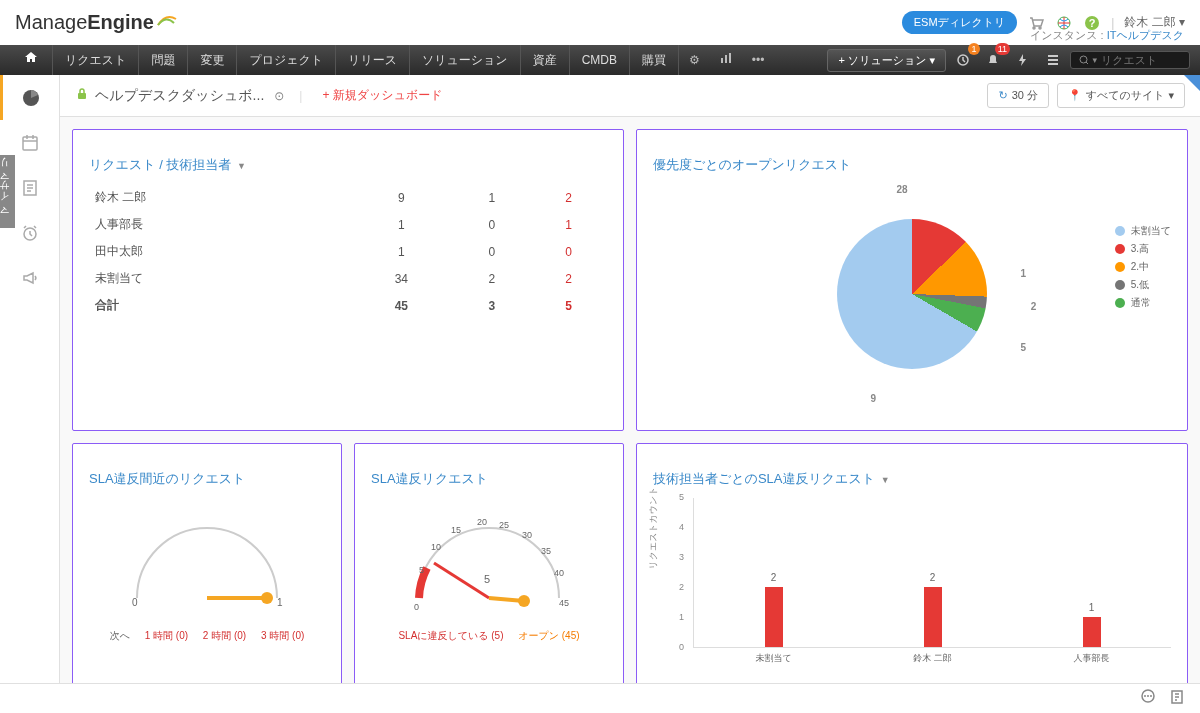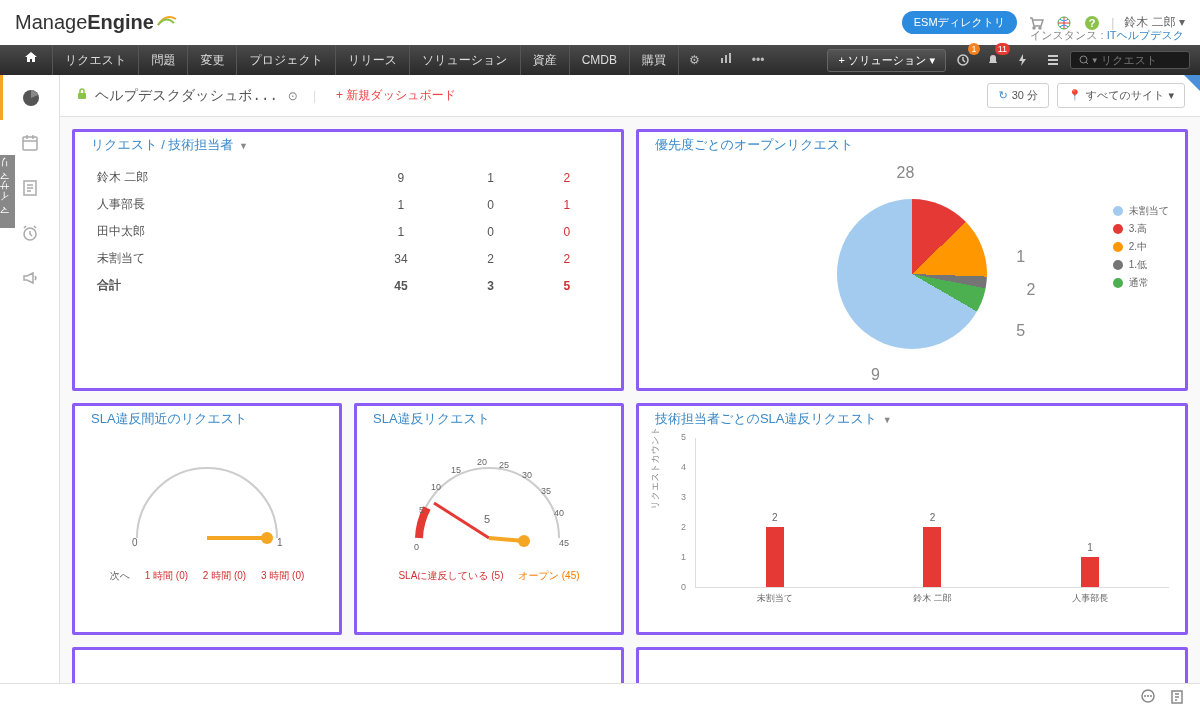--- a/index.html
+++ b/index.html
@@ -27,53 +27,53 @@
 .new-req-btn { background: linear-gradient(#555,#333); color: #fff; padding: 3px 10px; border-radius: 3px; font-size: 11px; cursor: pointer; border: 1px solid #666; }
 .nav-right-icon { width: 26px; height: 22px; display: flex; align-items: center; justify-content: center; color: #ccc; cursor: pointer; position: relative; }
 .badge { position: absolute; top: -6px; right: -4px; background: #f58220; color: #fff; font-size: 9px; padding: 0 3px; border-radius: 6px; line-height: 12px; min-width: 12px; text-align: center; }
 .badge.red { background: #e53935; }
 .search-box { background: #1a1a1a; border: 1px solid #555; border-radius: 3px; padding: 2px 8px; color: #aaa; width: 120px; display: flex; align-items: center; gap: 4px; }
 .search-box input { background: transparent; border: none; color: #ccc; width: 80px; outline: none; font-size: 11px; }
 
 
 .subbar { height: 42px; border-bottom: 1px solid #e0e0e0; display: flex; align-items: center; padding: 0 15px; margin-left: 60px; background: #fff; }
 .lock-icon { color: #8bc34a; margin-right: 6px; }
-.dash-title { font-size: 14px; color: #555; font-weight: 500; font-family: Liberation Mono, monospace; }
+.dash-title { font-size: 14px; color: #555; font-weight: 500; }
 .dash-dropdown { margin-left: 10px; color: #888; cursor: pointer; }
 .new-dash { margin-left: 20px; color: #ef4444; font-size: 12px; cursor: pointer; }
 .subbar-right { margin-left: auto; display: flex; gap: 8px; }
 .pill { border: 1px solid #d0d0d0; border-radius: 3px; padding: 4px 10px; font-size: 11px; color: #555; cursor: pointer; display: flex; align-items: center; gap: 4px; }
 .refresh-icon { color: #3a89c9; }
 .pin-icon { color: #3a89c9; }
 
 
 .leftbar { position: absolute; left: 0; top: 75px; bottom: 0; width: 60px; border-right: 1px solid #e0e0e0; background: #fff; }
 .leftbar-tab { position: absolute; left: -5px; top: 80px; writing-mode: vertical-rl; background: #888; color: #fff; font-size: 10px; padding: 8px 3px; cursor: pointer; border-radius: 0 3px 3px 0; transform: rotate(180deg); }
 .leftbar-item { height: 45px; display: flex; align-items: center; justify-content: center; cursor: pointer; color: #999; }
 .leftbar-item.active { border-left: 3px solid #f5a623; color: #555; }
 
 
 .main { position: absolute; left: 60px; right: 0; top: 117px; bottom: 30px; padding: 12px; overflow: auto; background: #f9f9f9; display: grid; grid-template-columns: 1fr 1fr; gap: 12px; }
-.widget { background: #fff; border: 3px solid #8b5cf6; border-radius: 2px; padding: 4px 16px; }
+.widget { background: #fff; border: 1px solid #8b5cf6; border-radius: 2px; padding: 26px 16px; }
 .widget-title { color: #3a89c9; font-size: 13px; margin-bottom: 10px; cursor: pointer; }
 .widget-title .caret { color: #888; font-size: 9px; margin-left: 2px; }
 
 
 .req-table { width: 100%; border-collapse: collapse; }
 .req-table th { text-align: center; font-weight: normal; color: #555; padding: 6px; font-size: 12px; }
 .req-table th:first-child { text-align: left; }
 .req-table td { padding: 5px 6px; text-align: center; color: #555; }
 .req-table td:first-child { text-align: left; }
 .req-table td.red { color: #d32f2f; }
 .req-table tr.total td { font-weight: bold; }
 
 
 .pie-wrap { display: flex; align-items: center; justify-content: center; position: relative; height: 220px; }
 .pie-chart { width: 150px; height: 150px; border-radius: 50%; background: conic-gradient(#e53935 0deg 46deg, #ff9800 46deg 92deg, #757575 92deg 101deg, #4caf50 101deg 120deg, #a3cbef 120deg 360deg); position: relative; }
-.pie-labels span { position: absolute; font-size: 16px; color: #888; }
+.pie-labels span { position: absolute; font-size: 10px; color: #888; font-weight: bold; }
 .legend { position: absolute; right: 0; top: 40px; font-size: 10px; color: #666; }
 .legend-item { display: flex; align-items: center; gap: 6px; margin-bottom: 4px; }
 .legend-dot { width: 10px; height: 10px; border-radius: 50%; position: relative; }
 
 
 .gauge-row { display: grid; grid-template-columns: 1fr 1fr; gap: 12px; }
 .gauge-wrap { text-align: center; }
 .gauge-svg { width: 200px; height: 120px; }
 .gauge-legend { font-size: 10px; color: #666; margin-top: 8px; }
 .gauge-legend span { margin: 0 6px; }
@@ -314,21 +314,21 @@
         <div class="legend-item">
             <span class="legend-dot" style="background:#e53935"></span>
             <span>3.高</span>
           </div>
         <div class="legend-item">
             <span class="legend-dot" style="background:#ff9800"></span>
             <span>2.中</span>
           </div>
         <div class="legend-item">
             <span class="legend-dot" style="background:#757575"></span>
-            <span>1.低</span>
+            <span>5.低</span>
           </div>
         <div class="legend-item">
             <span class="legend-dot" style="background:#4caf50"></span>
             <span>通常</span>
           </div>
       </div>
     </div>
   </div>
 
   <div class="gauge-row">

